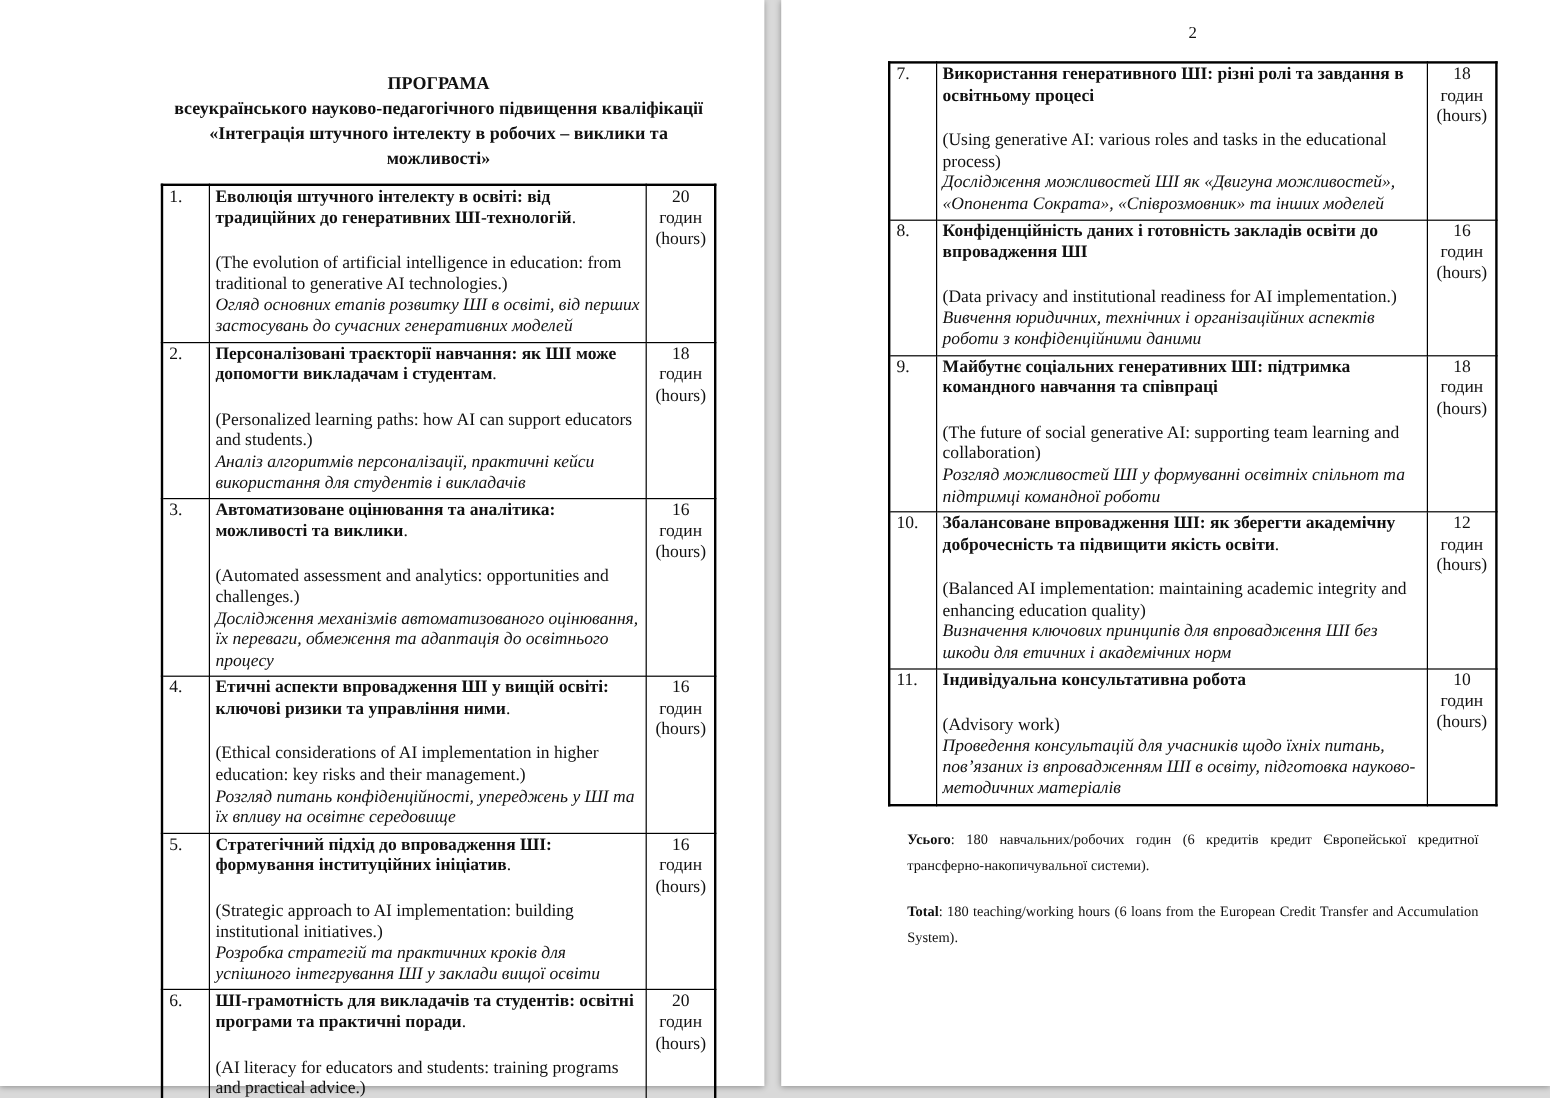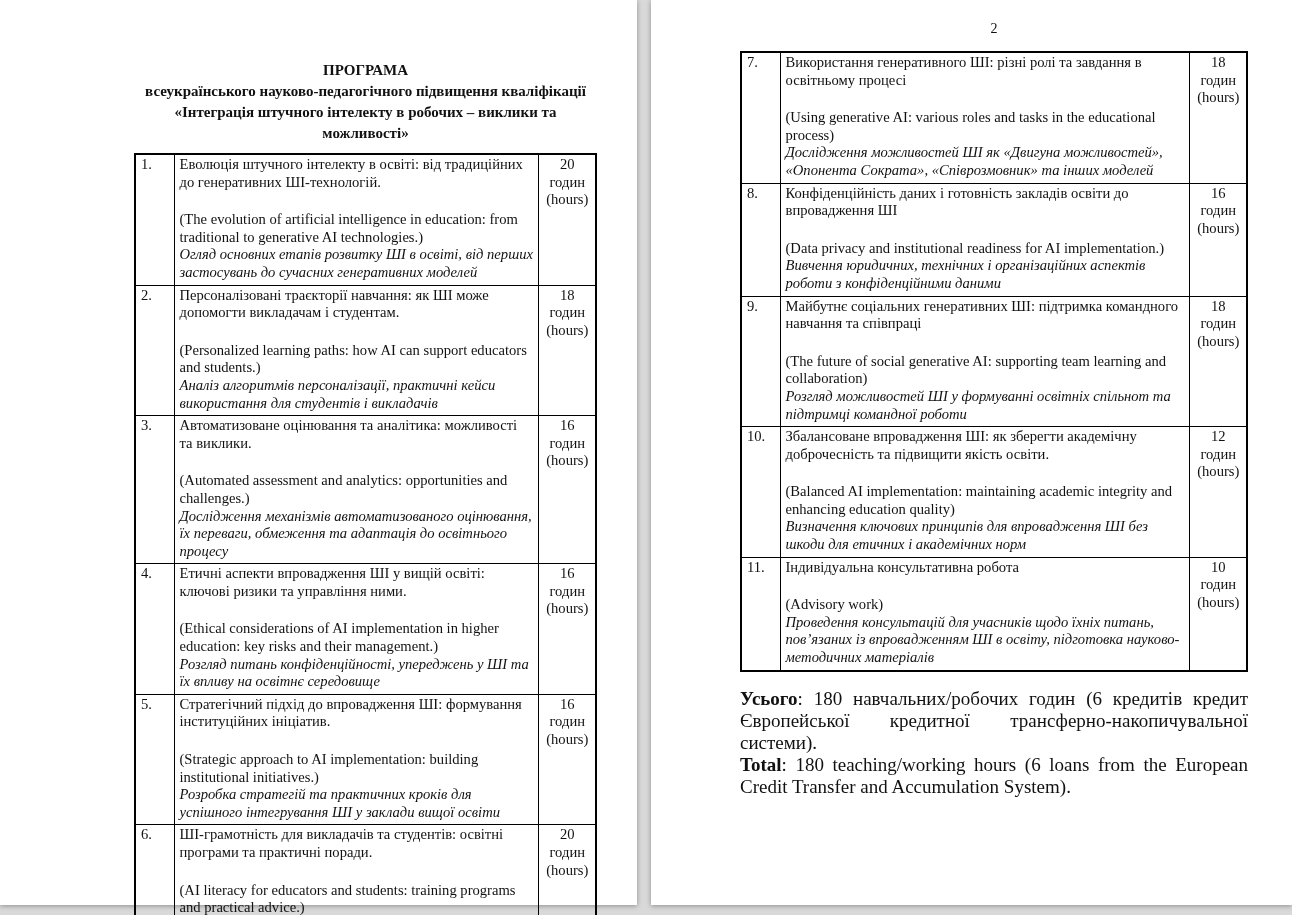--- a/index.html
+++ b/index.html
@@ -39,31 +39,31 @@
   }
   .content-right table.program { margin-top: 0; }
   table.program { border: 2px solid #000; }
   table.program td {
     border: 1px solid #000;
     vertical-align: top;
     padding: 1px 4px 3px 5px;
   }
   td.c-num  { width: 39px; padding-left: 7px; }
   td.c-hours{ width: 58px; text-align: center; padding: 1px 2px 3px 2px; }
-  .uk   { font-weight: normal; }
+  .uk   { font-weight: bold; }
   .dot  { font-weight: normal; }
   .en   { display: block; margin-top: 20px; }
   .desc { display: block; font-style: italic; }
   .h-num, .h-unit, .h-paren { display: block; }
 
   .footer { margin-top: 16px; }
   .footer p {
-    margin: 0;
+    margin: 16px;
     text-align: justify;
-    font-size: 19px;
+    font-size: 12px;
     line-height: 22px;
   }
   .footer b { font-weight: bold; }
 </style>
 </head>
 <body>
 
 <div class="viewer">
 
   <div class="page page-left">

